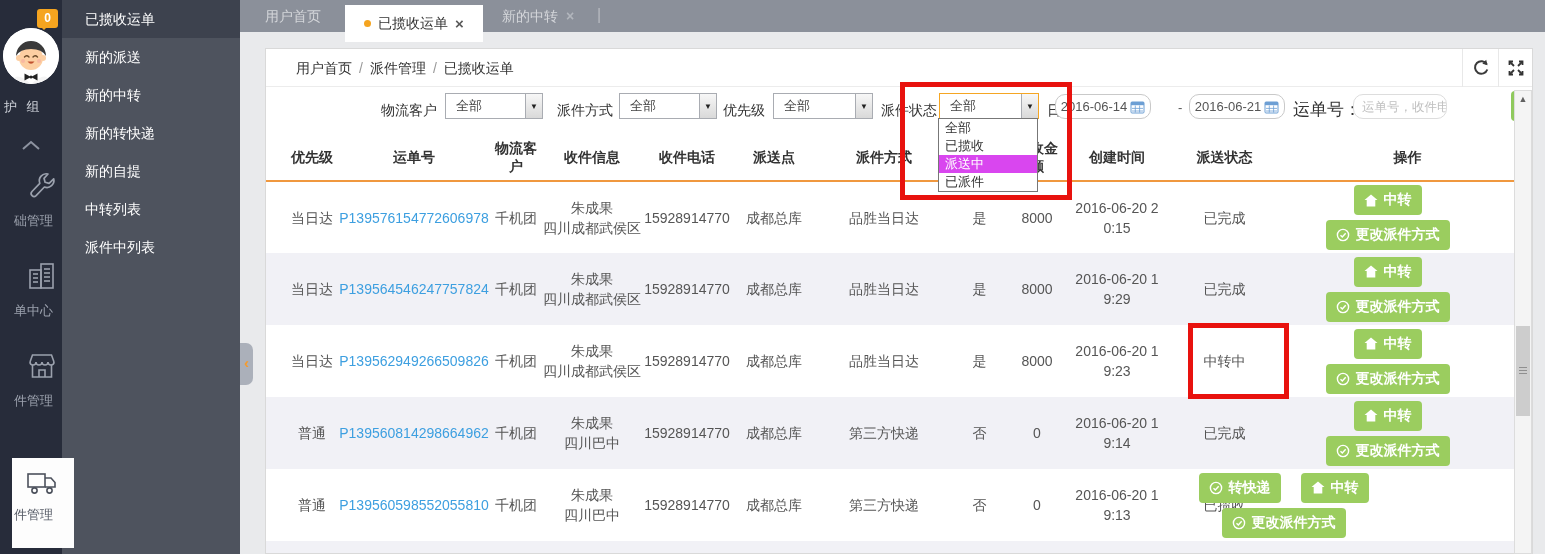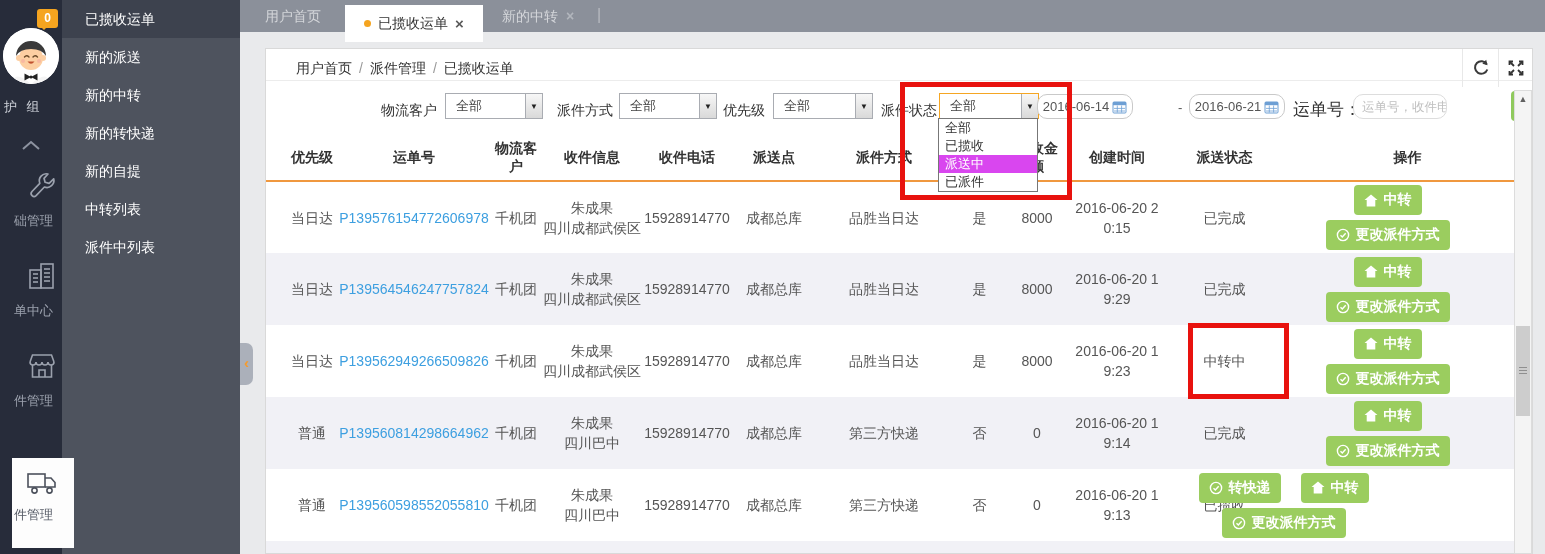--- a/index.html
+++ b/index.html
@@ -33,21 +33,21 @@
   .tab { position:absolute; top:0; height:32px; line-height:32px; font-size:14px; color:#d4d6da; cursor:pointer; white-space:nowrap; }
   .tab .x { margin-left:8px; color:#b2b6bd; font-weight:bold; font-size:14px; }
   .tab-sep { position:absolute; left:357px; top:6px; color:#b7bac0; font-size:16px; }
   .tab-active { position:absolute; left:105px; top:5px; width:138px; height:37px; background:#fff; z-index:3;
                 display:flex; align-items:center; justify-content:center; gap:7px; color:#333; font-size:14px; cursor:pointer; }
   .dot { width:7px; height:7px; border-radius:50%; background:#f5a41f; }
   .tab-active .x { color:#5a5a5a; font-weight:bold; font-size:15px; cursor:pointer; }
 
   
   .card { position:absolute; left:265px; top:48px; width:1268px; height:506px; background:#fff; border:1px solid #d9d9d9; overflow:hidden; }
-  .crumb-row { position:absolute; left:0; top:0; width:100%; height:32px; border-bottom:1px solid #ececec; background:#fff;padding-left:12px; }
+  .crumb-row { position:absolute; left:0; top:0; width:100%; height:38px; border-bottom:1px solid #ececec; background:#fff;padding-left:12px; }
   .crumbs { position:absolute; left:30px; top:0; line-height:38px; font-size:14px; color:#333; }
   .crumbs .sep { color:#999; margin:0 7px; }
   .tool { position:absolute; top:0; height:38px; width:36px; border-left:1px solid #e8e8e8; display:flex; align-items:center; justify-content:center; cursor:pointer; }
 
   
   .flabel { position:absolute; top:51px; height:20px; line-height:20px; font-size:14px; color:#333; white-space:nowrap; }
   .sel { position:absolute; top:44px; height:26px; background:#fff; border:1px solid #a9acb2; display:flex; align-items:center; cursor:pointer; }
   .sel.focus { border-color:#f5a623; }
   .sel-text { flex:1; padding-left:10px; font-size:13px; color:#444; }
   .sel-btn { width:17px; align-self:stretch; background:linear-gradient(#f7f7f7,#d9d9d9); border-left:1px solid #a9acb2;
@@ -246,21 +246,21 @@
       <span class="sel-btn"></span>
     </div>
 
     <div class="flabel" style="left:615px;">派件状态</div>
     <div class="sel focus" style="left:673px;width:100px;">
       <span class="sel-text">全部</span>
       <span class="sel-btn"></span>
     </div>
 
     <div class="flabel" style="left:781px;">日期</div>
-    <div class="date-input" style="left:771px;justify-content:center;">
+    <div class="date-input" style="left:789px;justify-content:center;">
       <span>2016-06-14</span>
       <svg width="15" height="14" viewBox="0 0 15 14">
         <rect x="1" y="2" width="13" height="11" rx="1" fill="#ffffff" stroke="#6d9fd4"></rect>
         <rect x="1" y="2" width="13" height="3.2" fill="#6d9fd4"></rect>
         <line x1="2" y1="8.4" x2="13" y2="8.4" stroke="#6d9fd4" stroke-width="0.8"></line>
         <line x1="2" y1="11" x2="13" y2="11" stroke="#6d9fd4" stroke-width="0.8"></line>
         <line x1="5.3" y1="5.5" x2="5.3" y2="12.5" stroke="#6d9fd4" stroke-width="0.8"></line>
         <line x1="9.6" y1="5.5" x2="9.6" y2="12.5" stroke="#6d9fd4" stroke-width="0.8"></line>
       </svg>
     </div>

